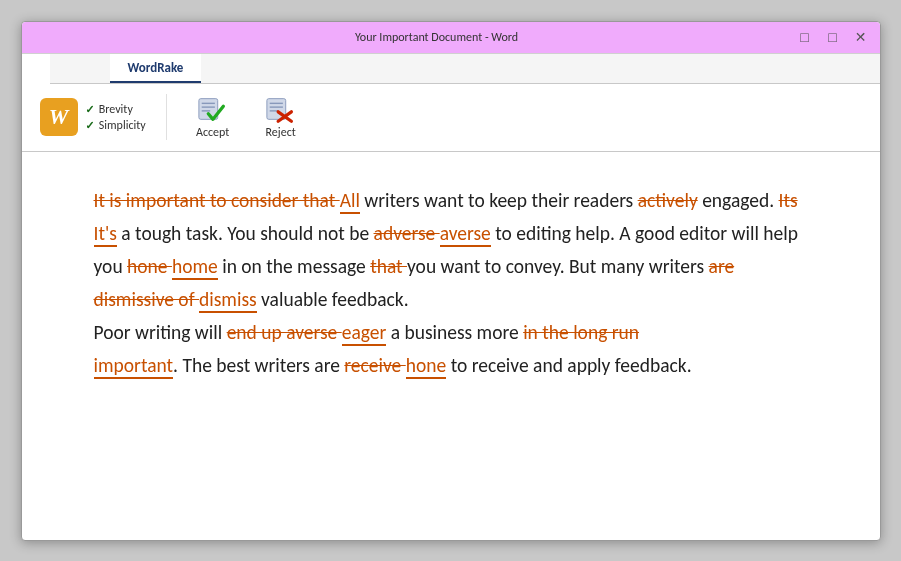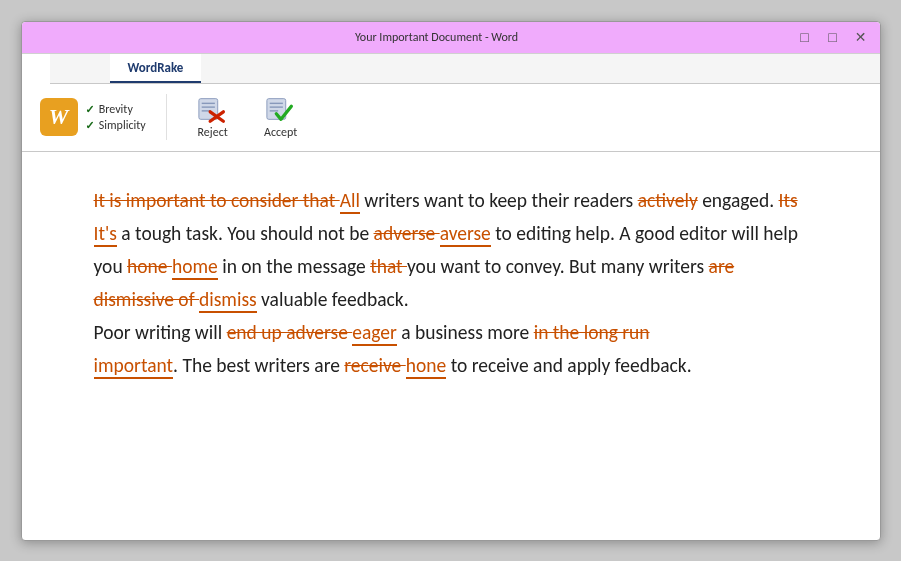--- a/index.html
+++ b/index.html
@@ -203,53 +203,53 @@
           <span>Brevity</span>
         </div>
         <div class="checkbox-item">
           <span class="check-mark">✓</span>
           <span>Simplicity</span>
         </div>
       </div>
     </div>
 
     <div class="ribbon-btn">
-      <div class="ribbon-btn-icon">
+      <div class="ribbon-btn-icon accept-icon">
+
         <svg width="34" height="30" viewBox="0 0 34 30">
 
           <rect x="2" y="4" width="20" height="22" rx="2" fill="#d0d8e8" stroke="#8899bb" stroke-width="1"></rect>
           <line x1="5" y1="9" x2="19" y2="9" stroke="#8899bb" stroke-width="1.5"></line>
           <line x1="5" y1="13" x2="19" y2="13" stroke="#8899bb" stroke-width="1.5"></line>
           <line x1="5" y1="17" x2="14" y2="17" stroke="#8899bb" stroke-width="1.5"></line>
 
-          <line x1="14" y1="18" x2="28" y2="28" stroke="#cc2200" stroke-width="3.5" stroke-linecap="round"></line>
-          <line x1="28" y1="18" x2="14" y2="28" stroke="#cc2200" stroke-width="3.5" stroke-linecap="round"></line>
+          <polyline points="12,20 17,26 28,12" fill="none" stroke="#22aa22" stroke-width="3.5" stroke-linecap="round" stroke-linejoin="round"></polyline>
         </svg>
       </div>
-      <span>Reject</span>
+      <span>Accept</span>
     </div>
 
     <div class="ribbon-btn">
-      <div class="ribbon-btn-icon accept-icon">
-
+      <div class="ribbon-btn-icon">
         <svg width="34" height="30" viewBox="0 0 34 30">
 
           <rect x="2" y="4" width="20" height="22" rx="2" fill="#d0d8e8" stroke="#8899bb" stroke-width="1"></rect>
           <line x1="5" y1="9" x2="19" y2="9" stroke="#8899bb" stroke-width="1.5"></line>
           <line x1="5" y1="13" x2="19" y2="13" stroke="#8899bb" stroke-width="1.5"></line>
           <line x1="5" y1="17" x2="14" y2="17" stroke="#8899bb" stroke-width="1.5"></line>
 
-          <polyline points="12,20 17,26 28,12" fill="none" stroke="#22aa22" stroke-width="3.5" stroke-linecap="round" stroke-linejoin="round"></polyline>
+          <line x1="14" y1="18" x2="28" y2="28" stroke="#cc2200" stroke-width="3.5" stroke-linecap="round"></line>
+          <line x1="28" y1="18" x2="14" y2="28" stroke="#cc2200" stroke-width="3.5" stroke-linecap="round"></line>
         </svg>
       </div>
-      <span>Accept</span>
+      <span>Reject</span>
     </div>
   </div>
 
   <div class="doc-content">
     <p>
       <span class="deleted-word">It is important to consider that </span><span class="underlined-replacement">All</span> writers want to keep their readers <span class="strikethrough">actively</span>
       engaged. <span class="deleted-word">Its </span><span class="underlined-replacement">It's</span> a tough task. You should not be <span class="deleted-word">adverse </span><span class="underlined-replacement">averse</span> to editing help. A good editor will help you <span class="deleted-word">hone </span><span class="underlined-replacement">home</span> in on the message <span class="deleted-word">that </span>you want to convey. But many writers <span class="deleted-word">are dismissive of </span><span class="underlined-replacement">dismiss</span> valuable feedback.<br>
-      Poor writing will <span class="deleted-word">end up adverse </span><span class="underlined-replacement">eager</span> a business more <span class="deleted-word">in the long run</span><br>
+      Poor writing will <span class="deleted-word">end up averse </span><span class="underlined-replacement">eager</span> a business more <span class="deleted-word">in the long run</span><br>
       <span class="underlined-replacement">important</span>. The best writers are <span class="deleted-word">receive </span><span class="underlined-replacement">hone</span> to receive and apply feedback.
     </p>
   </div>
 </div>
 
 </body></html>

